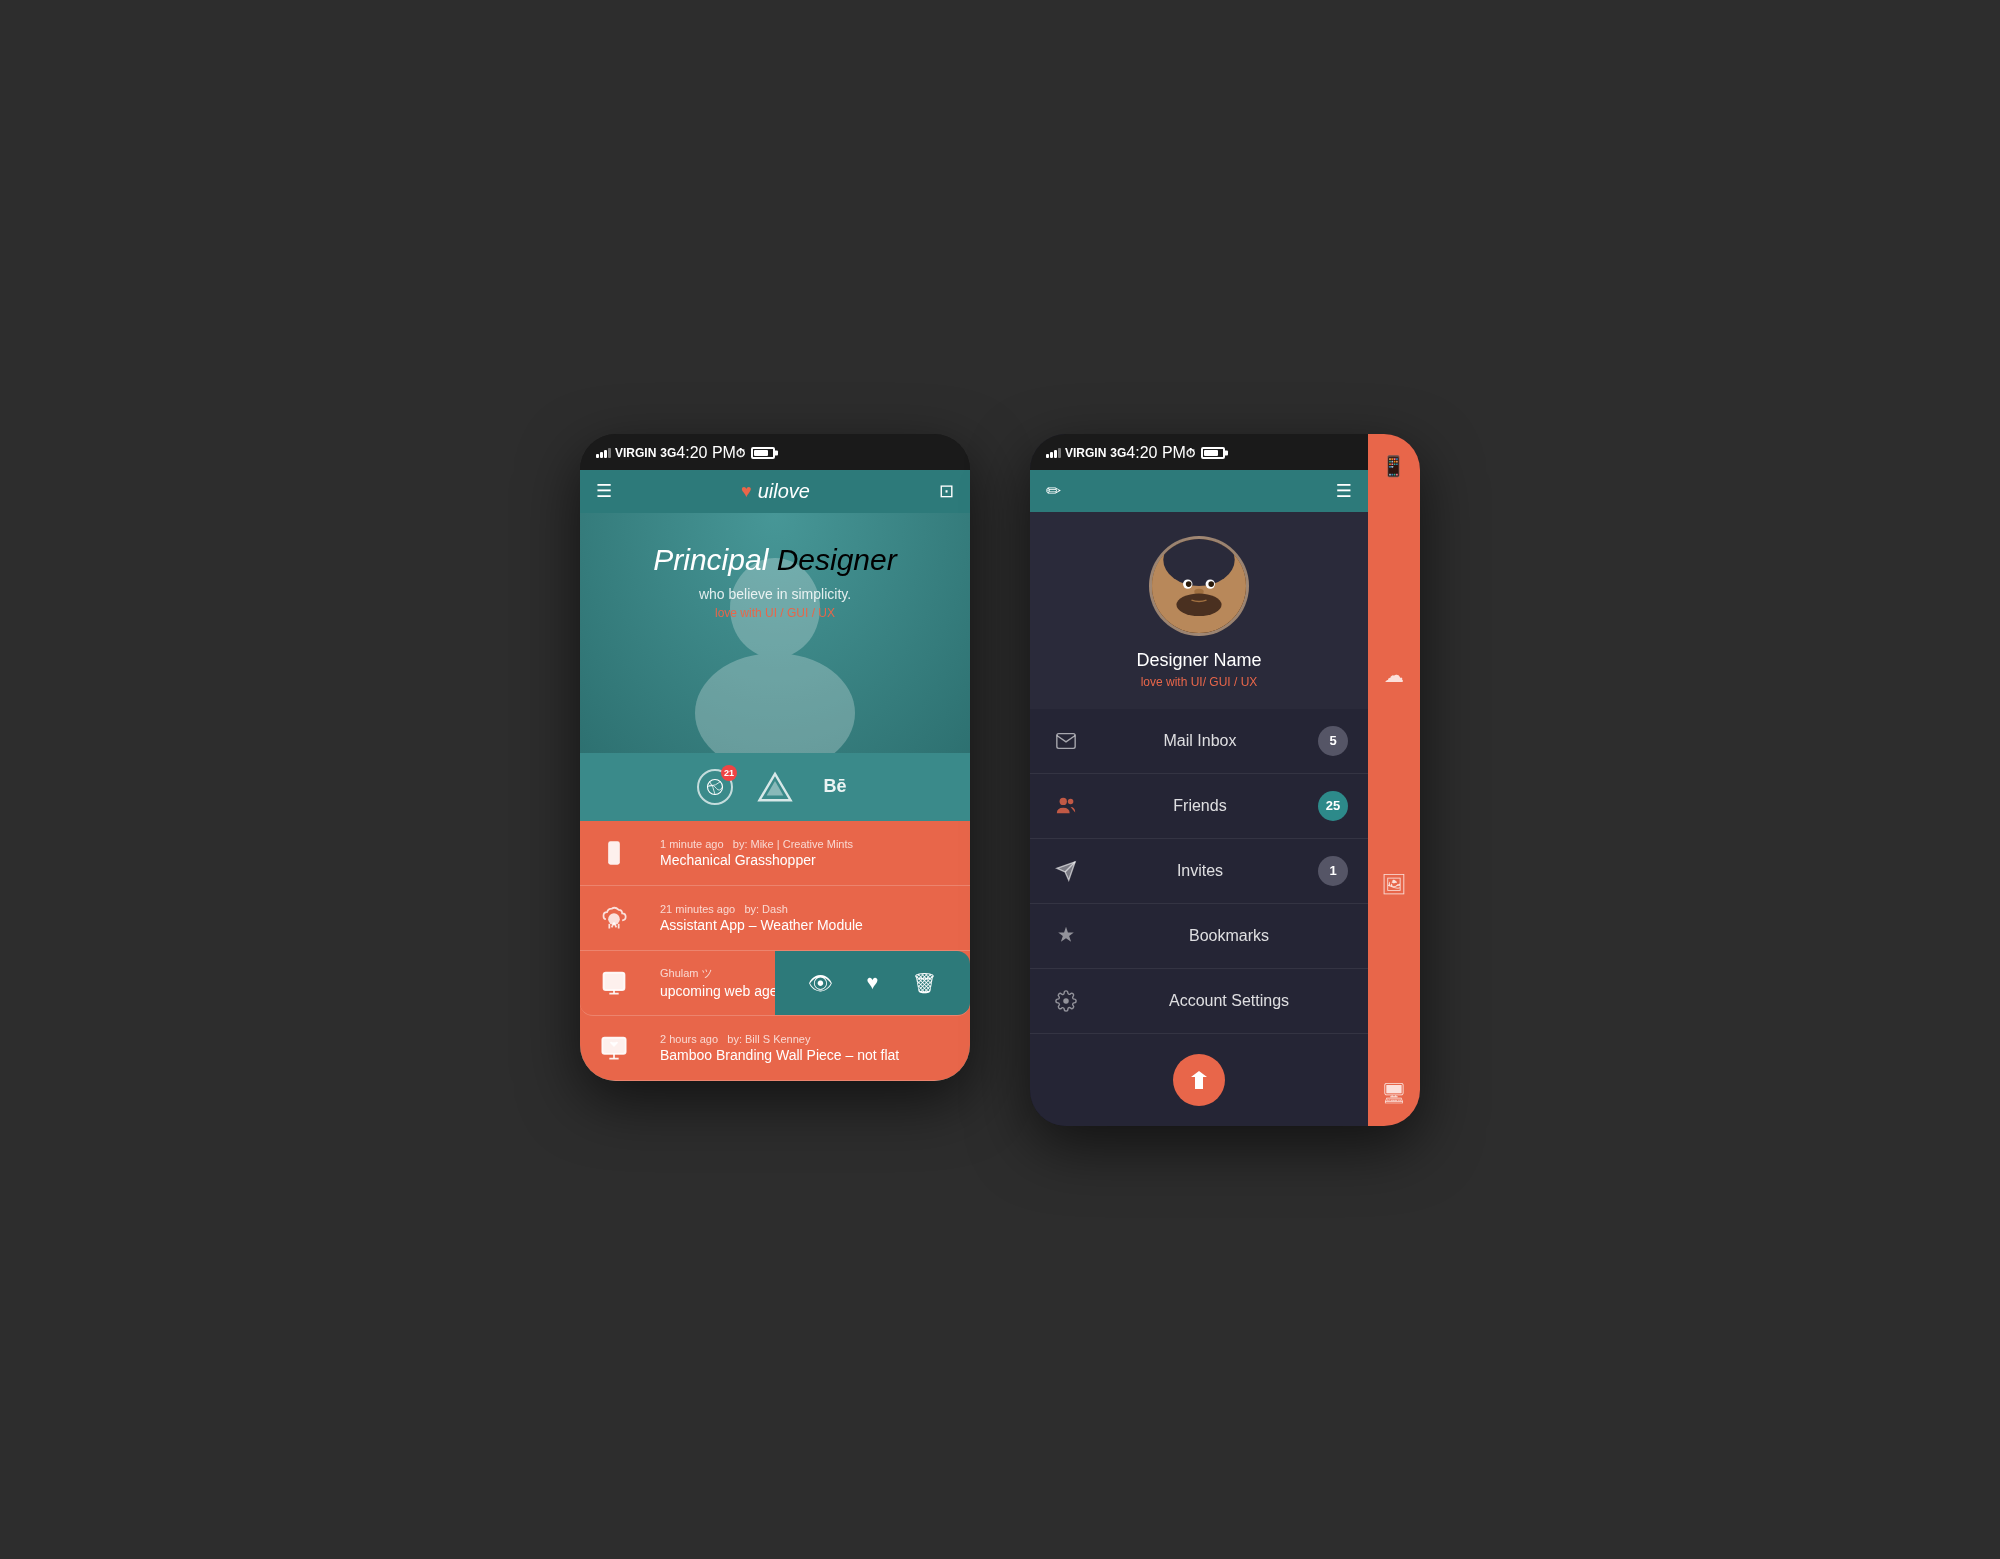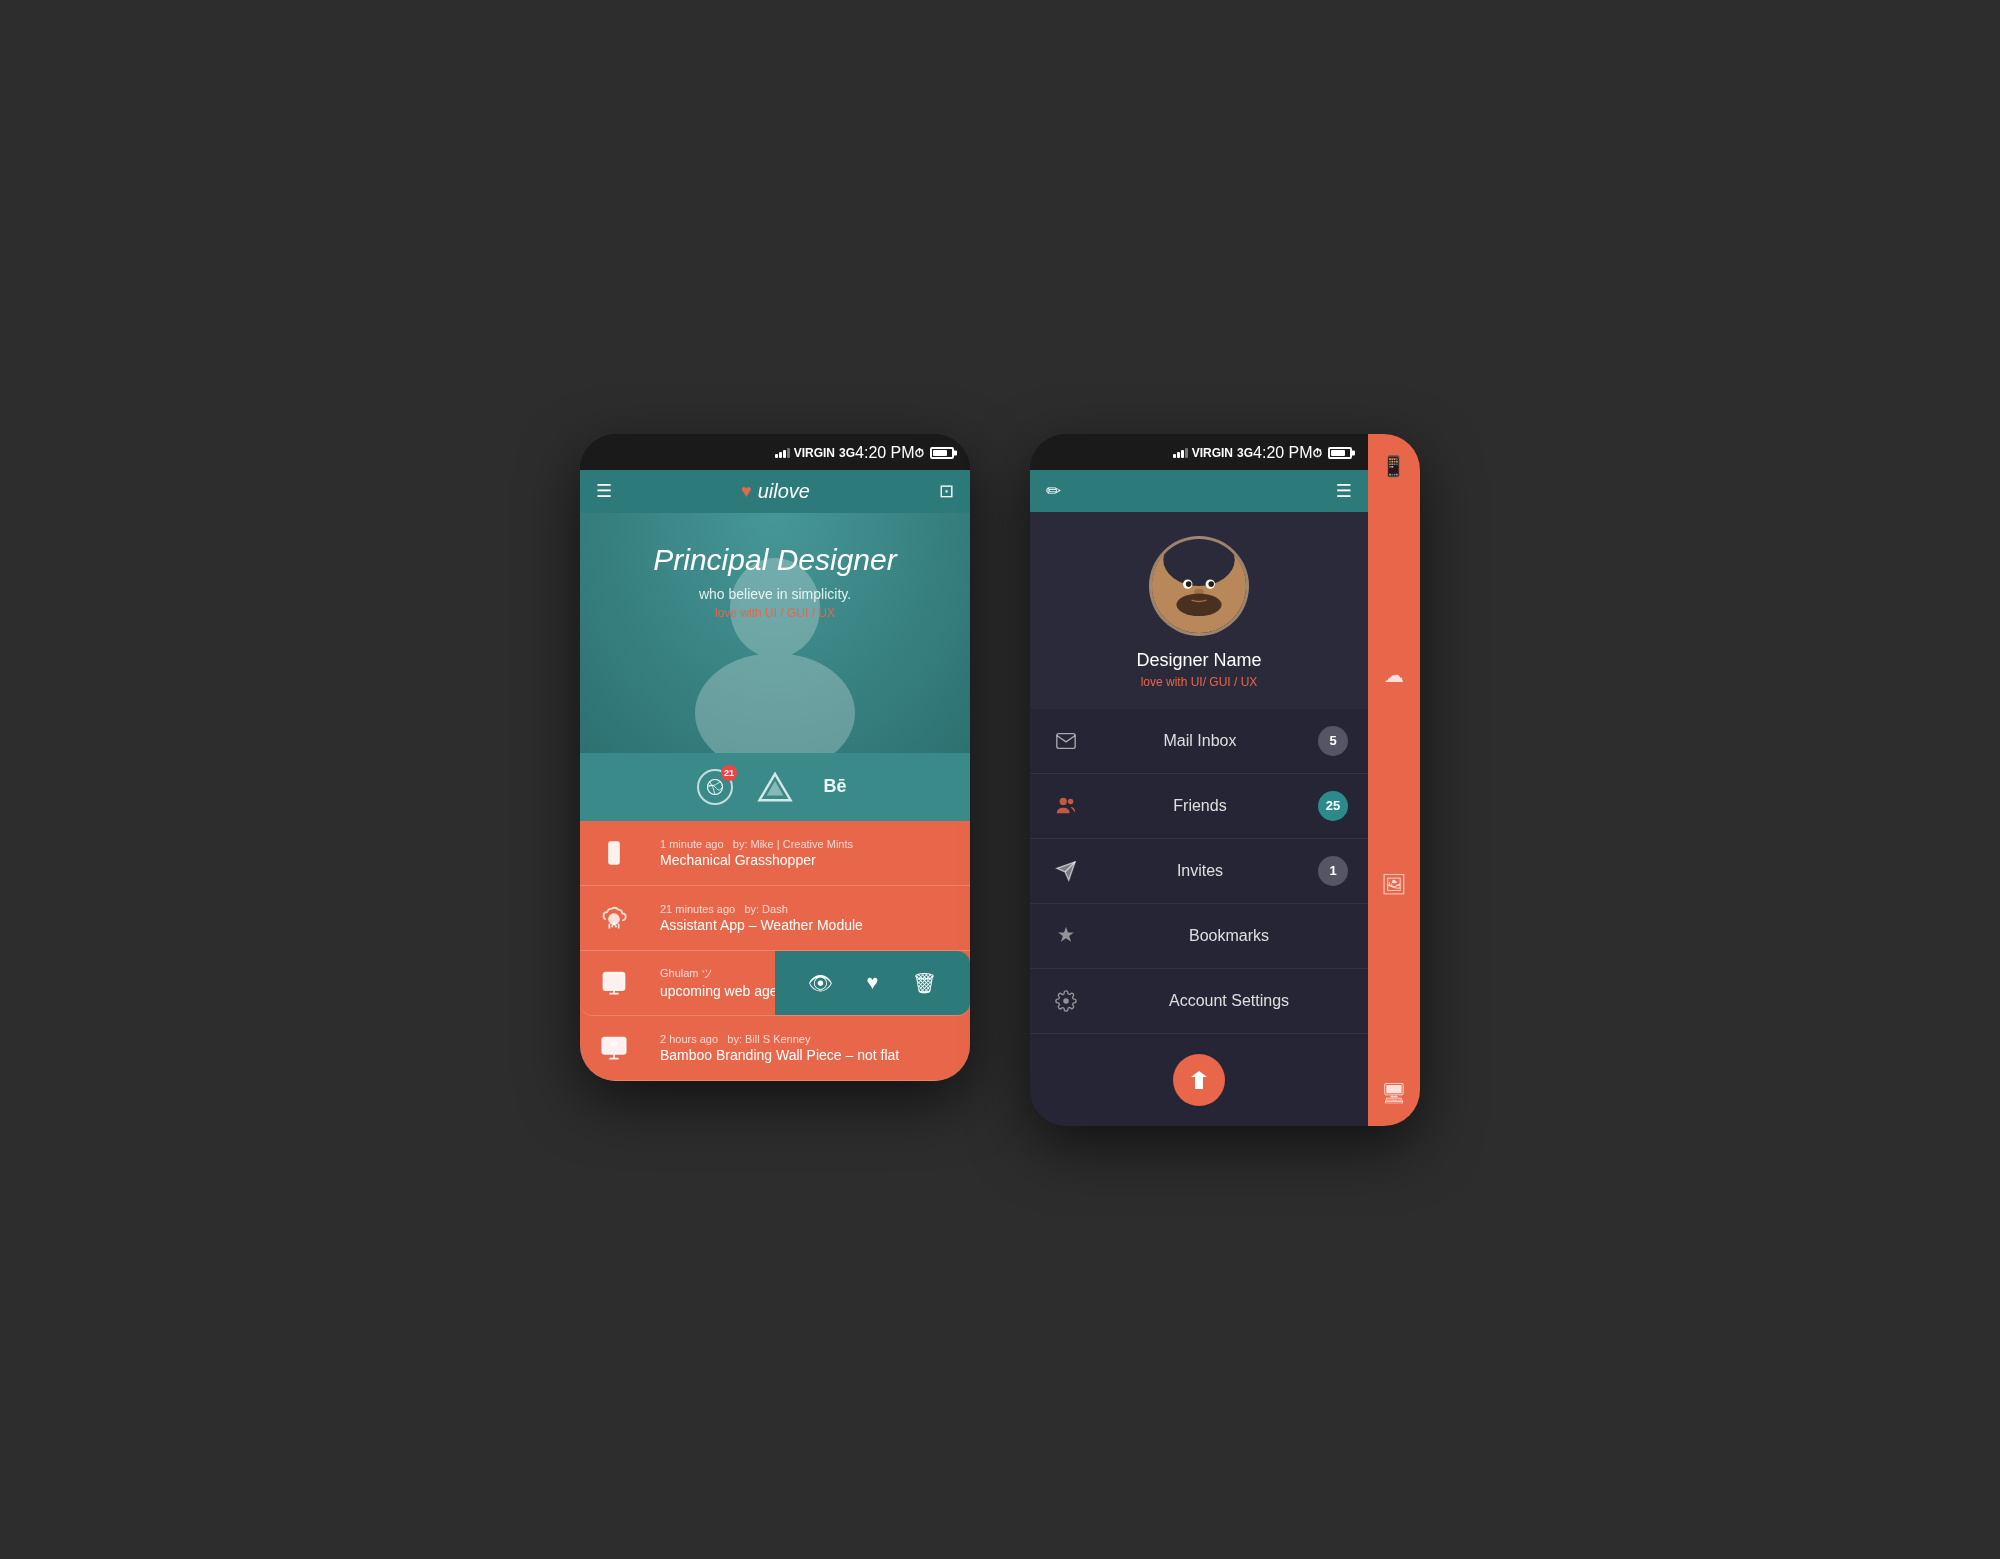--- a/index.html
+++ b/index.html
@@ -29,21 +29,21 @@
     }
 
     
     .status-bar {
       background: #1a1a1a;
       color: #fff;
       font-size: 12px;
       font-weight: 600;
       display: flex;
       align-items: center;
-      justify-content: flex-end;
+      justify-content: flex-start;
       padding: 8px 16px 6px;
       height: 36px;
     }
     .status-left { display: flex; align-items: center; gap: 4px; }
     .status-center { font-size: 16px; font-weight: 500; }
     .status-right { display: flex; align-items: center; gap: 6px; }
 
     
     .signal-bars { display: flex; align-items: flex-end; gap: 1px; }
     .signal-bars span { background: #fff; display: block; width: 3px; border-radius: 1px; }
@@ -112,21 +112,21 @@
       opacity: 0.8;
     }
     .hero-content { position: relative; z-index: 1; }
     .hero-title {
       font-size: 30px;
       color: #fff;
       line-height: 1.1;
       margin-bottom: 10px;
     }
     .hero-title .italic-white { font-style: italic; font-weight: 300; }
-    .hero-title .italic-coral { font-style: italic; color: #ffffff; font-weight: 400; }
+    .hero-title .italic-coral { font-style: italic; color: #000000; font-weight: 400; }
     .hero-subtitle { color: rgba(255,255,255,0.85); font-size: 14px; margin-bottom: 4px; }
     .hero-tagline { color: #e8664a; font-size: 12px; }
 
     
     .social-row {
       display: flex;
       align-items: center;
       justify-content: center;
       gap: 24px;
       padding: 16px 0;

